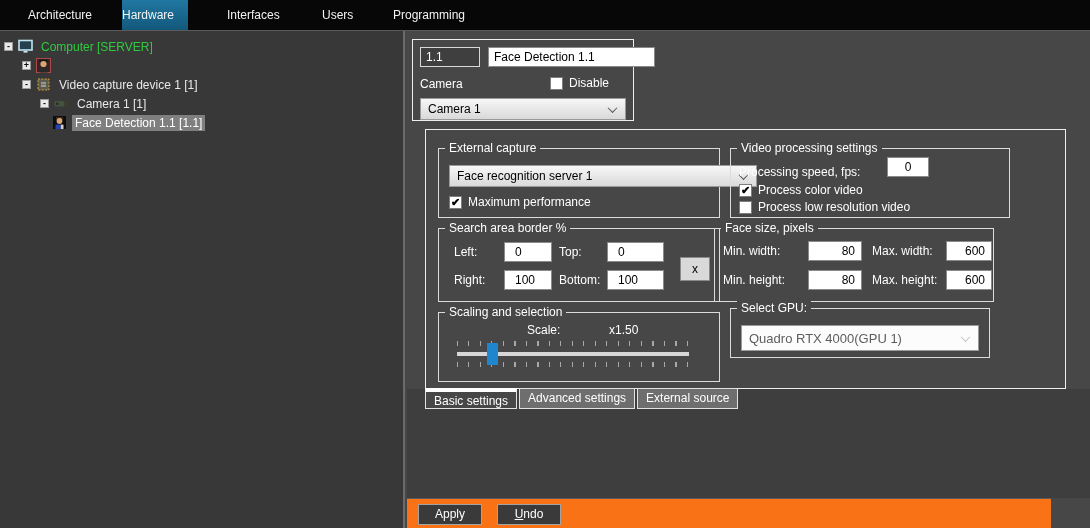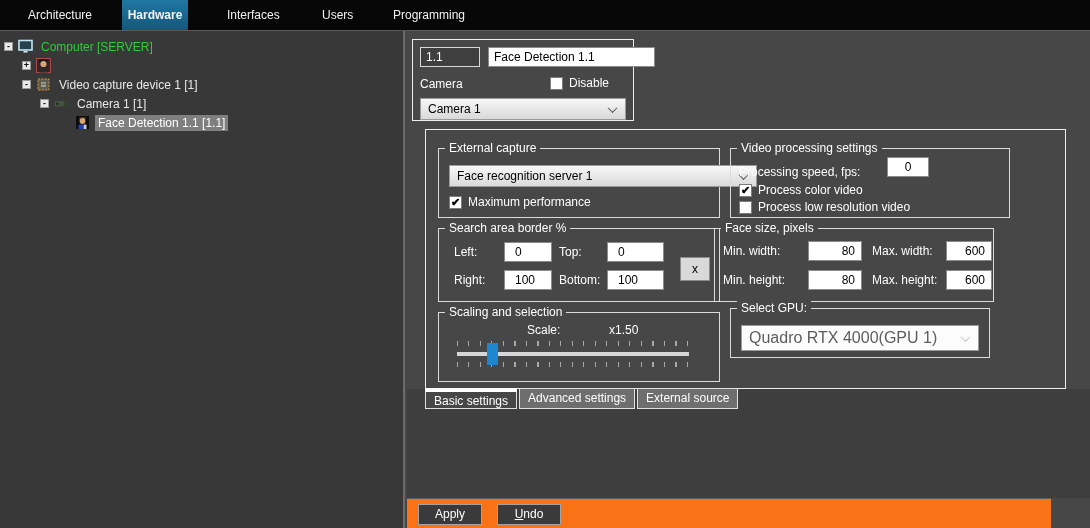--- a/index.html
+++ b/index.html
@@ -10,22 +10,20 @@
     color: #fff;
     background: #474747;
     position: relative;
     overflow: hidden;
   }
   
   .menubar { position:absolute; left:0; top:0; width:1090px; height:30px; background:#070707; z-index:5; }
   .menu-item { position:absolute; top:0; height:30px; line-height:30px; color:#f2f2f2; cursor:default; }
   .menu-item.active {
     background: linear-gradient(#2077a2, #13587b);
-    text-align:center;
-    font-weight:bold;
   }
   
   .workspace { position:absolute; left:0; top:30px; width:1090px; height:498px; border-top:1px solid #5a5a5a; }
   .tree-panel { position:absolute; left:0; top:0; width:405px; height:498px; background:#383838; border-right:2px solid #6b6b6b; padding-top:6px; }
   .right-panel { position:absolute; left:407px; top:0; width:683px; height:498px; background:#474747; }
   
   .tree-row { display:flex; align-items:center; height:19px; white-space:nowrap; }
   .expand {
     width:9px; height:9px; flex:0 0 9px; margin-right:5px;
     background:#e9e9e9; border:1px solid #9a9a9a; color:#111;
@@ -142,21 +140,21 @@
       <span class="ticon">
         <svg width="15" height="15" viewBox="0 0 15 15">
             <rect x="0.5" y="5" width="9.5" height="5.5" rx="1" fill="#44523f"></rect>
             <polygon points="10,6 13.5,4.5 13.5,11 10,9.5" fill="#36422f"></polygon>
             <circle cx="3.3" cy="7.7" r="1.2" fill="#1f2a1c"></circle>
           </svg>
       </span>
       <span class="tlabel">Camera 1 [1]</span>
     </div>
 
-    <div class="tree-row" style="padding-left:61px">
+    <div class="tree-row" style="padding-left:38px">
       <span class="expand hidden"></span>
       <span class="ticon">
         <svg width="15" height="15" viewBox="0 0 15 15">
             <rect x="1" y="1" width="13" height="13" fill="#0d0d0d"></rect>
             <rect x="4" y="2" width="7" height="2.6" fill="#3a2b1d"></rect>
             <circle cx="7.5" cy="6" r="2.9" fill="#d7a677"></circle>
             <rect x="3.5" y="9.6" width="5" height="4.4" fill="#2244bb"></rect>
             <rect x="8.7" y="9.6" width="2.8" height="4.4" fill="#cfcfcf"></rect>
           </svg>
       </span>
@@ -247,21 +245,21 @@
           <div class="ticks t"></div>
           <div class="trackbar"></div>
           <div class="ticks b"></div>
           <div class="thumb" style="left: 13%;"></div>
         </div>
       </div>
 
       <div class="group" style="left:304px; top:178px; width:260px; height:50px">
         <span class="group-title">Select GPU:</span>
         <div class="combo disabled abs" style="left:10px; top:16px; width:238px; height:26px">
-          <span style="font-size:16px">Quadro RTX 4000(GPU 1)</span>
+          <span style="font-size:13px">Quadro RTX 4000(GPU 1)</span>
           <span class="chev" style="top:9px"></span>
         </div>
       </div>
     </div>
 
     <div class="lower-bg"></div>
     <div class="tabstrip">
       <div class="tab active">Basic settings</div>
       <div class="tab">Advanced settings</div>
       <div class="tab">External source</div>

